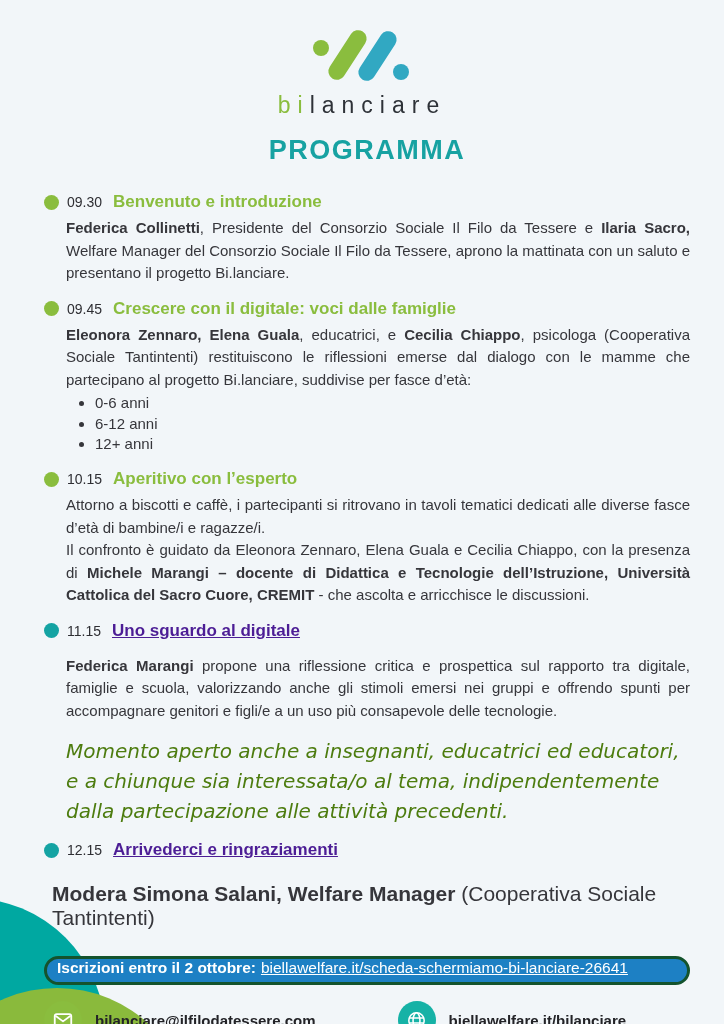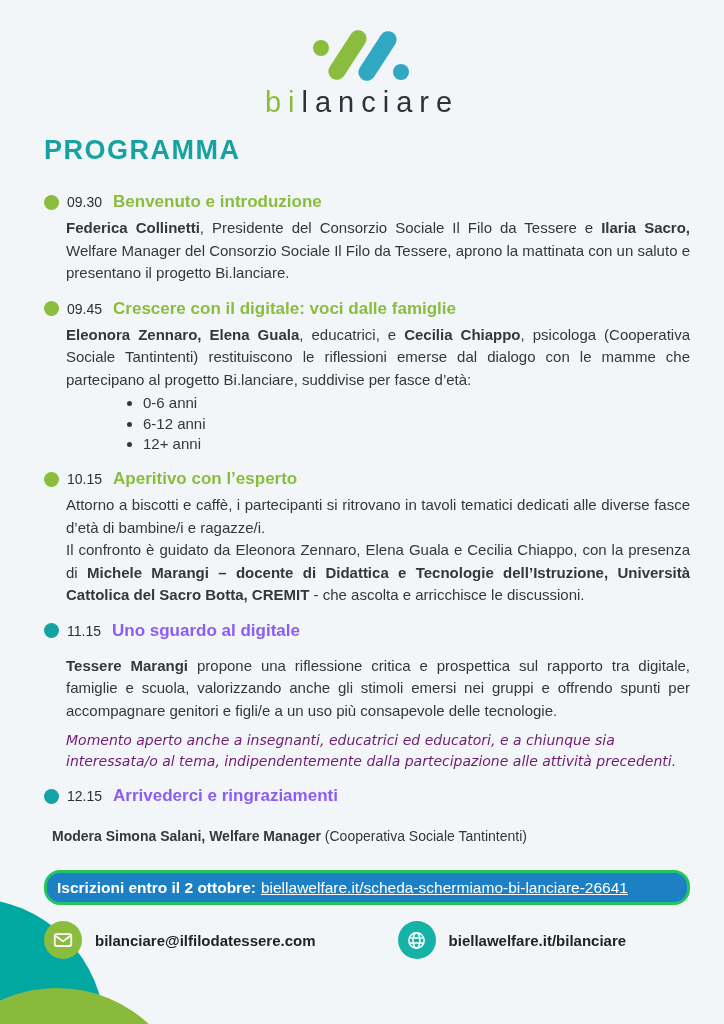--- a/index.html
+++ b/index.html
@@ -27,55 +27,55 @@
   
   .header { position:relative; padding-top:26px; text-align:center; z-index:3; }
   .logo-icon { position:relative; width:110px; height:60px; margin:0 auto; }
   .logo-dot { position:absolute; border-radius:50%; }
   .logo-dot.green { left:6px; top:14px; width:16px; height:16px; background:#8abd3e; }
   .logo-dot.teal  { left:86px; top:38px; width:16px; height:16px; background:#31a8c2; }
   .logo-bar { position:absolute; width:17px; height:56px; border-radius:9px; transform:rotate(33deg); }
   .logo-bar.green { left:32px; top:1px; background:#8abd3e; }
   .logo-bar.teal  { left:62px; top:2px; background:#31a8c2; }
   .logo-word {
-    margin-top:0; font-size:29px; letter-spacing:7px;
+    margin-top:6px; font-size:23px; letter-spacing:7px;
     color:#2e3238; font-weight:normal;
   }
   .logo-word .prefix { color:#8abd3e; }
   
   .content { position:relative; z-index:3; padding:16px 34px 0 44px; }
   .page-title {
-    color:#17a2a2; font-size:27px; font-weight:bold; letter-spacing:1.5px;
+    color:#17a2a2; font-size:27px; font-weight:bold; letter-spacing:1.5px;text-align:center;
   }
   .schedule { margin-top:26px; }
   .item { margin-bottom:14px; }
   .item-head { display:flex; align-items:center; margin-bottom:5px; }
   .dot { width:15px; height:15px; border-radius:50%; flex:0 0 auto; }
   .dot.green { background:#8abd3e; }
   .dot.teal  { background:#14a3a3; }
   .time { margin-left:8px; font-size:14px; color:#2e2e33; }
   .item-title { margin-left:11px; font-size:17px; font-weight:bold; }
   .item-title.green { color:#8abd3e; }
-  .item-title.teal  { color:#8b5cf6; }
+  .item-title.teal  { color:#4c1d95;text-decoration:underline; }
   .item-body { margin-left:22px; font-size:15px; line-height:1.5; }
   .item-body.gap { margin-top:14px; }
   .para.normal { text-align:justify; }
   .para.italic {
-    margin-top:8px; font-style:italic; color:#701a75;
-    font-family:"DejaVu Sans", sans-serif; font-size:14px; text-align:left;
+    margin-top:14px; font-style:italic; color:#4d7c0f;
+    font-family:"DejaVu Sans", sans-serif; font-size:20px; text-align:left;
   }
   .item-body ul { margin:2px 0 0 15px; padding-left:14px; }
-  .item-body li { line-height:1.38;margin-left:48px; }
-  .moderator { margin-top:22px; margin-left:8px; font-size:14px; }
+  .item-body li { line-height:1.38; }
+  .moderator { margin-top:22px; margin-left:8px; font-size:21px; }
   
   .banner {
     margin-top:26px; width:100%;
-    background:#1d80c4; border:3px solid #22c55e; border-radius:16px;
+    background:#1d80c4; border:3px solid #14532d; border-radius:16px;
     color:#fff; font-size:15.5px;
-    padding:6px 10px 5px 10px;
+    padding:0 10px 5px 10px;
     white-space:nowrap;
   }
   .banner .label { font-weight:bold; }
   .banner .link { text-decoration:underline; margin-left:5px; }
   
   .contacts { margin-top:16px; display:flex; align-items:center; }
   .contact { display:flex; align-items:center;justify-content:center; }
   .contact + .contact { margin-left:82px; }
   .contact-badge {
     width:38px; height:38px; border-radius:50%;
@@ -136,31 +136,31 @@
           </div>
         </div>
         <div class="item">
           <div class="item-head">
             <span class="dot green"></span>
             <span class="time">10.15</span>
             <span class="item-title green">Aperitivo con l’esperto</span>
           </div>
           <div class="item-body">
             <p class="para normal">Attorno a biscotti e caffè, i partecipanti si ritrovano in tavoli tematici dedicati alle diverse fasce d’età di bambine/i e ragazze/i.</p>
-            <p class="para normal">Il confronto è guidato da Eleonora Zennaro, Elena Guala e Cecilia Chiappo, con la presenza di <b>Michele Marangi – docente di Didattica e Tecnologie dell’Istruzione, Università Cattolica del Sacro Botta, CREMIT</b> - che ascolta e arricchisce le discussioni.</p>
+            <p class="para normal">Il confronto è guidato da Eleonora Zennaro, Elena Guala e Cecilia Chiappo, con la presenza di <b>Michele Marangi – docente di Didattica e Tecnologie dell’Istruzione, Università Cattolica del Sacro Cuore, CREMIT</b> - che ascolta e arricchisce le discussioni.</p>
           </div>
         </div>
         <div class="item">
           <div class="item-head">
             <span class="dot teal"></span>
             <span class="time">11.15</span>
             <span class="item-title teal">Uno sguardo al digitale</span>
           </div>
           <div class="item-body gap">
-            <p class="para normal"><b>Tessere Marangi</b> propone una riflessione critica e prospettica sul rapporto tra digitale, famiglie e scuola, valorizzando anche gli stimoli emersi nei gruppi e offrendo spunti per accompagnare genitori e figli/e a un uso più consapevole delle tecnologie.</p>
+            <p class="para normal"><b>Federica Marangi</b> propone una riflessione critica e prospettica sul rapporto tra digitale, famiglie e scuola, valorizzando anche gli stimoli emersi nei gruppi e offrendo spunti per accompagnare genitori e figli/e a un uso più consapevole delle tecnologie.</p>
             <p class="para italic">Momento aperto anche a insegnanti, educatrici ed educatori, e a chiunque sia interessata/o al tema, indipendentemente dalla partecipazione alle attività precedenti.</p>
           </div>
         </div>
         <div class="item">
           <div class="item-head">
             <span class="dot teal"></span>
             <span class="time">12.15</span>
             <span class="item-title teal">Arrivederci e ringraziamenti</span>
           </div>
         </div>

